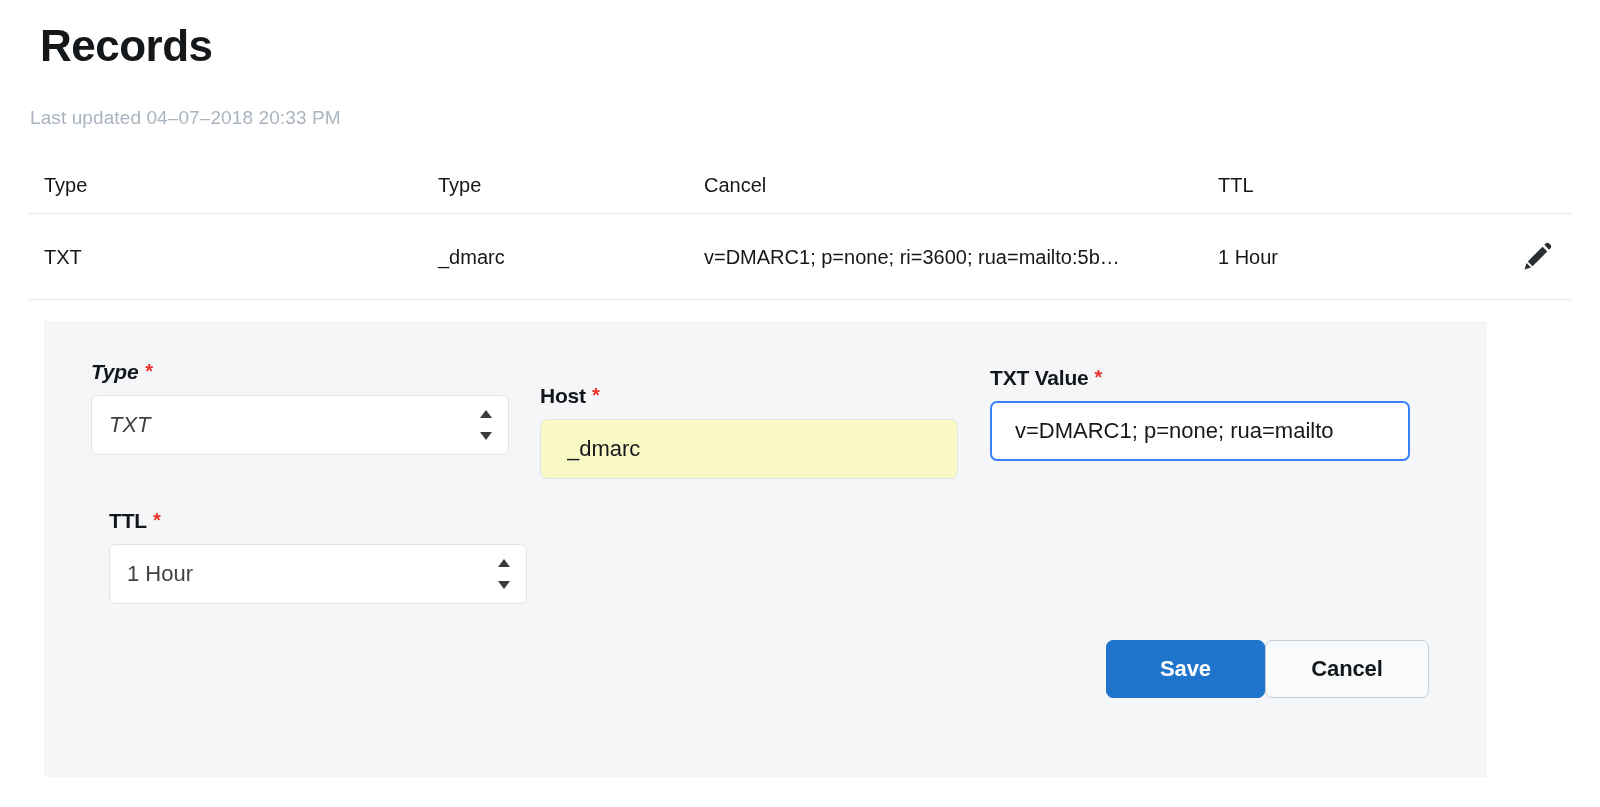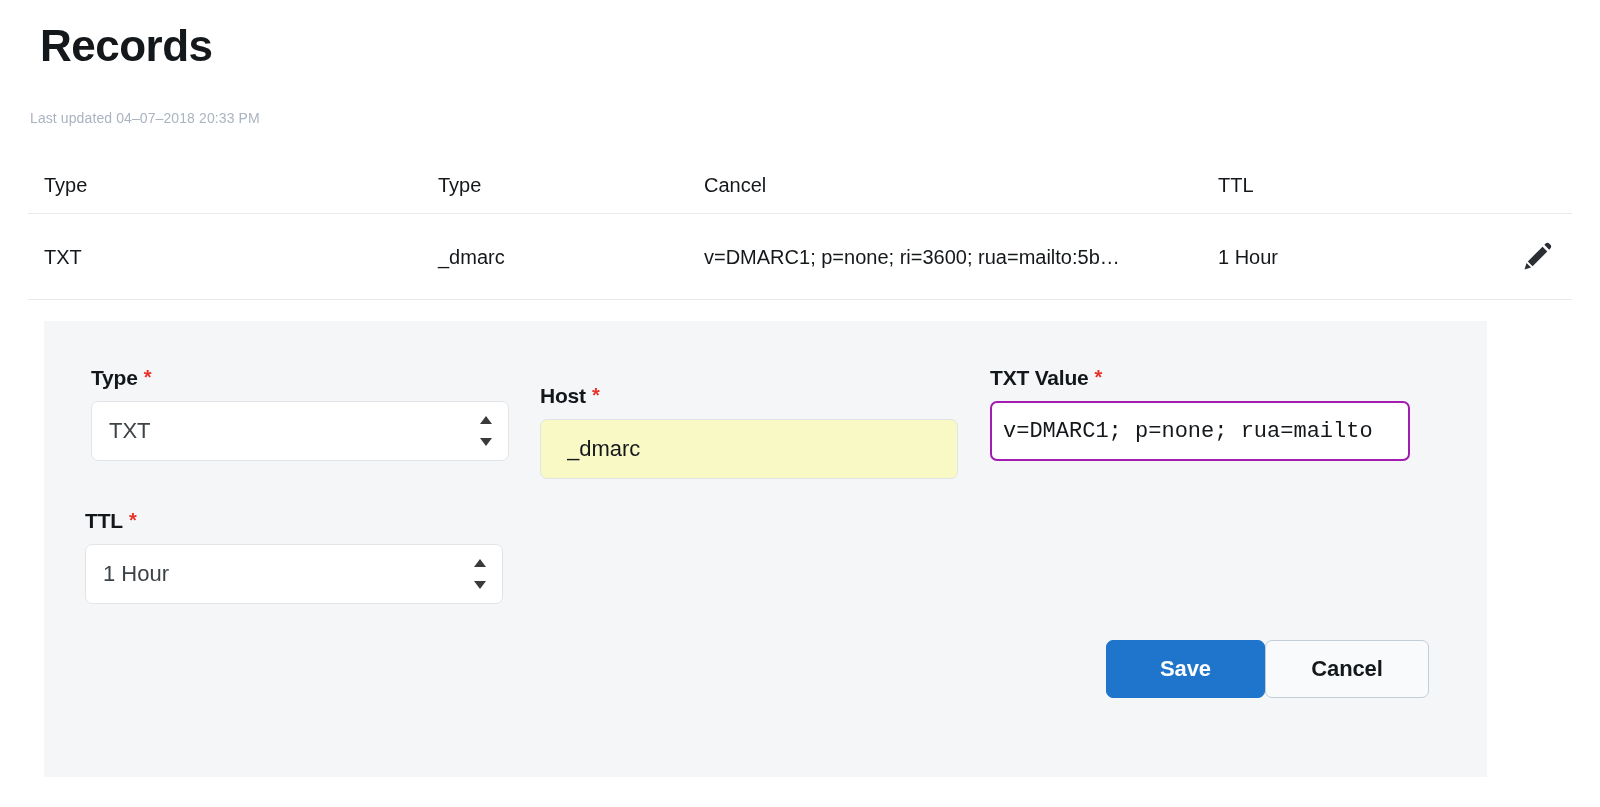--- a/index.html
+++ b/index.html
@@ -27,21 +27,21 @@
     line-height: 56px;
     font-weight: 700;
     letter-spacing: -0.5px;
     color: #15181b;
     margin: 12px;
   }
   .last-updated {
     position: absolute;
     left: 30px;
     top: 105px;
-    font-size: 14px;
+    font-size: 19px;
     line-height: 26px;
     color: #aab4c0;
     letter-spacing: 0.1px;
   }
 
   
   .records-table {
     position: absolute;
     left: 28px;
     top: 160px;
@@ -116,24 +116,24 @@
   }
   .req {
     color: #e8322a;
     font-weight: 700;
     font-size: 20px;
     margin-left: 6px;
     vertical-align: 1px;
   }
 
   
-  .field-type  { left: 47px;  top: 43px;  width: 418px; }
+  .field-type  { left: 47px;  top: 37px;  width: 418px; font-style: italic; }
   .field-host  { left: 496px; top: 61px;  width: 418px; }
   .field-txt   { left: 946px; top: 43px;  width: 420px; }
-  .field-ttl   { left: 41px;  top: 186px; width: 418px; }
+  .field-ttl   { left: 65px;  top: 186px; width: 418px; }
 
   
   .select-box {
     position: relative;
     width: 100%;
     height: 60px;
     background: #ffffff;
     border: 1px solid #e2e4e7;
     border-radius: 7px;
     font-family: "Liberation Sans", sans-serif;
@@ -172,23 +172,22 @@
     border-radius: 7px;
     background: #f9f9c5;
     font-family: "Liberation Sans", sans-serif;
     font-size: 22px;
     color: #15181b;
     padding: 0 17px 0 26px;
     outline: none;
   }
   .text-input.focused {
     background: #ffffff;
-    border: 2px solid #a21caf;
-    padding-left: 11px;
-    font-family: Liberation Mono, monospace;
+    border: 2px solid #3b82f6;
+    padding-left: 23px;
   }
 
   
   .form-actions {
     position: absolute;
     left: 1062px;
     top: 319px;
     display: flex;
   }
   .btn {

